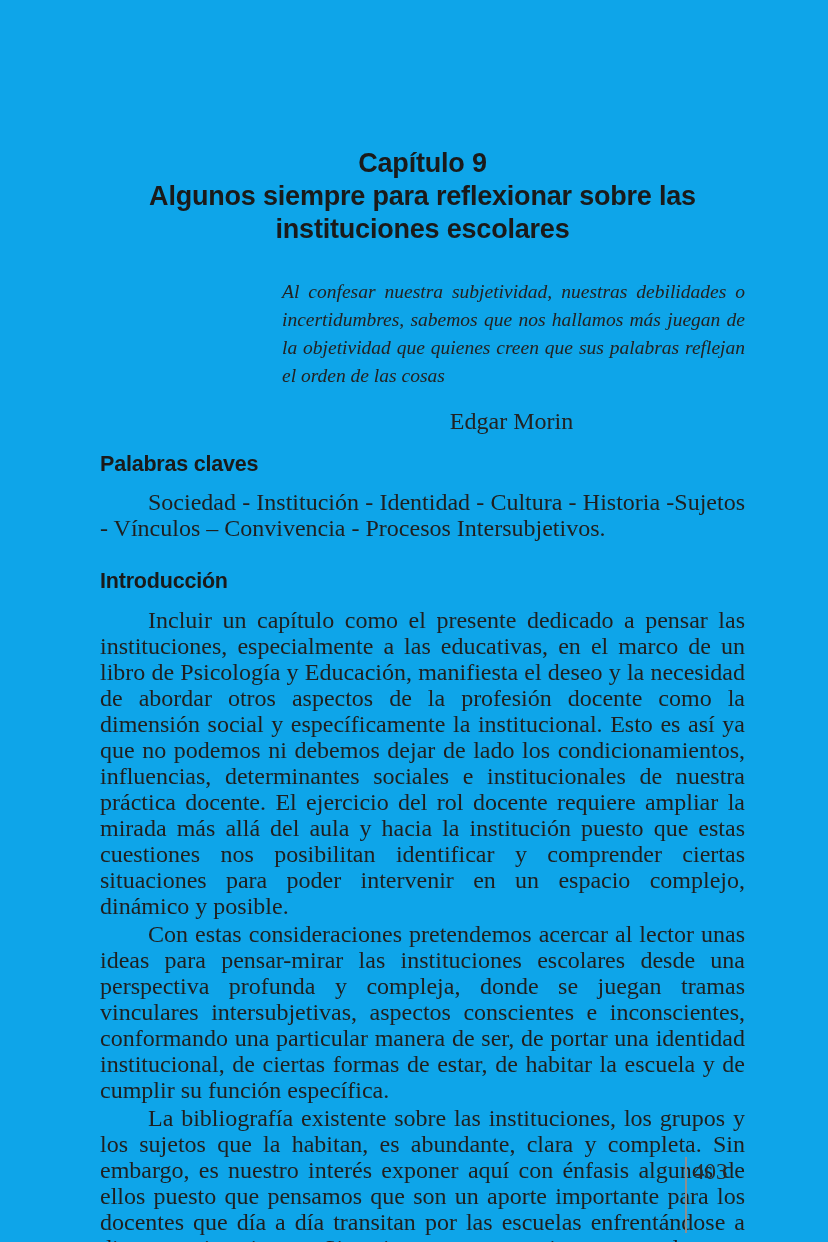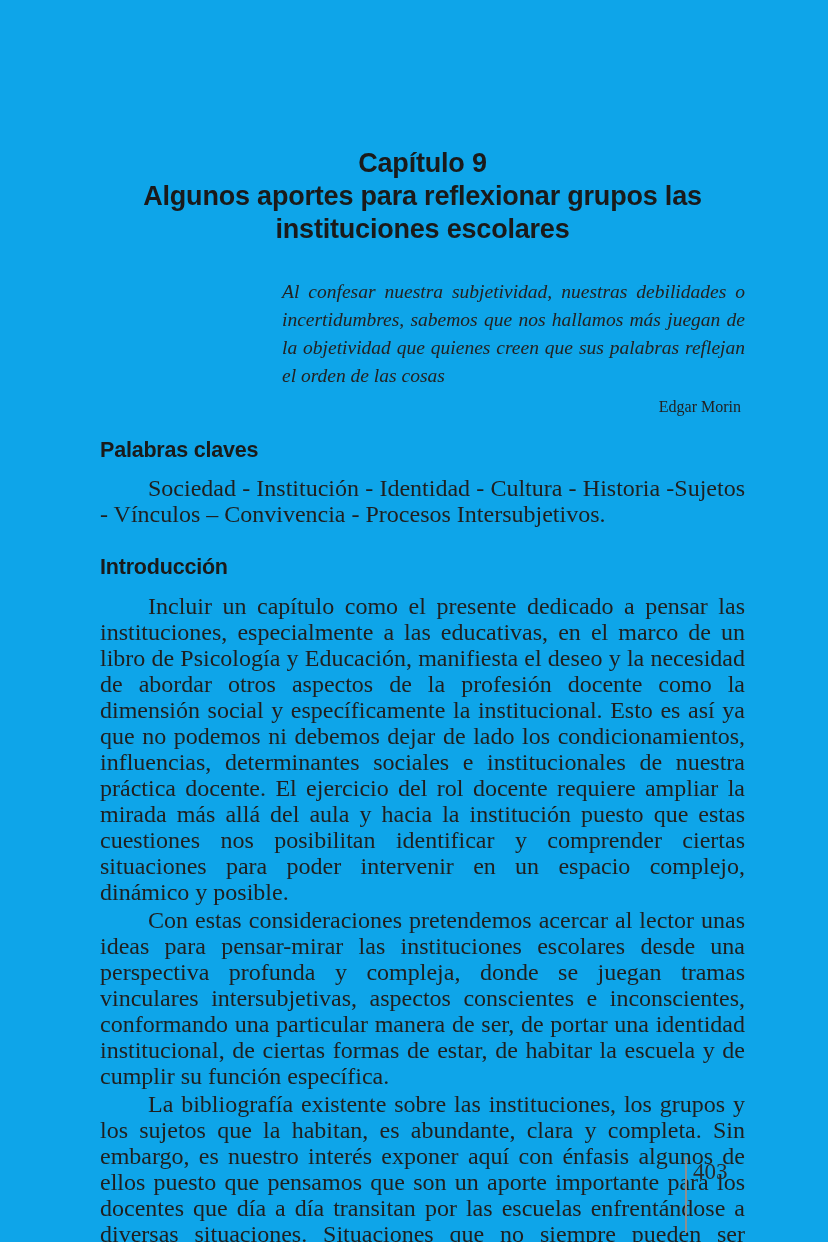--- a/index.html
+++ b/index.html
@@ -47,23 +47,23 @@
   }
   .epigraph blockquote {
     margin: 0;
     font-style: italic;
     font-size: 19.5px;
     line-height: 28px;
     text-align: justify;
     color: #222;
   }
   .epigraph figcaption {
-    margin-top: 5px;
-    text-align: right;
-    font-size: 16px;
+    margin-top: 19px;
+    text-align: center;
+    font-size: 24px;
     line-height: 24px;
     padding-right: 4px;
     color: #222;
   }
   
   h2.section-heading {
     font-family: "Liberation Sans", sans-serif;
     font-weight: bold;
     font-size: 21.5px;
     line-height: 26px;
@@ -103,21 +103,21 @@
 </style>
 </head>
 <body>
 
 <div class="page">
   <div class="content">
 
     <header class="chapter-head">
       <span class="kicker">Capítulo 9</span>
       <h1 style="margin:0; font-size:inherit; font-weight:inherit;">
-        <span class="title-line">Algunos aportes para reflexionar grupos las</span>
+        <span class="title-line">Algunos siempre para reflexionar sobre las</span>
         <span class="title-line">instituciones escolares</span>
       </h1>
     </header>
 
     <figure class="epigraph" style="margin-right:0;">
       <blockquote>Al confesar nuestra subjetividad, nuestras debilidades o incertidumbres, sabemos que nos hallamos más juegan de la objetividad que quienes creen que sus palabras reflejan el orden de las cosas</blockquote>
       <figcaption>Edgar Morin</figcaption>
     </figure>
 
     <section class="keywords-section">

